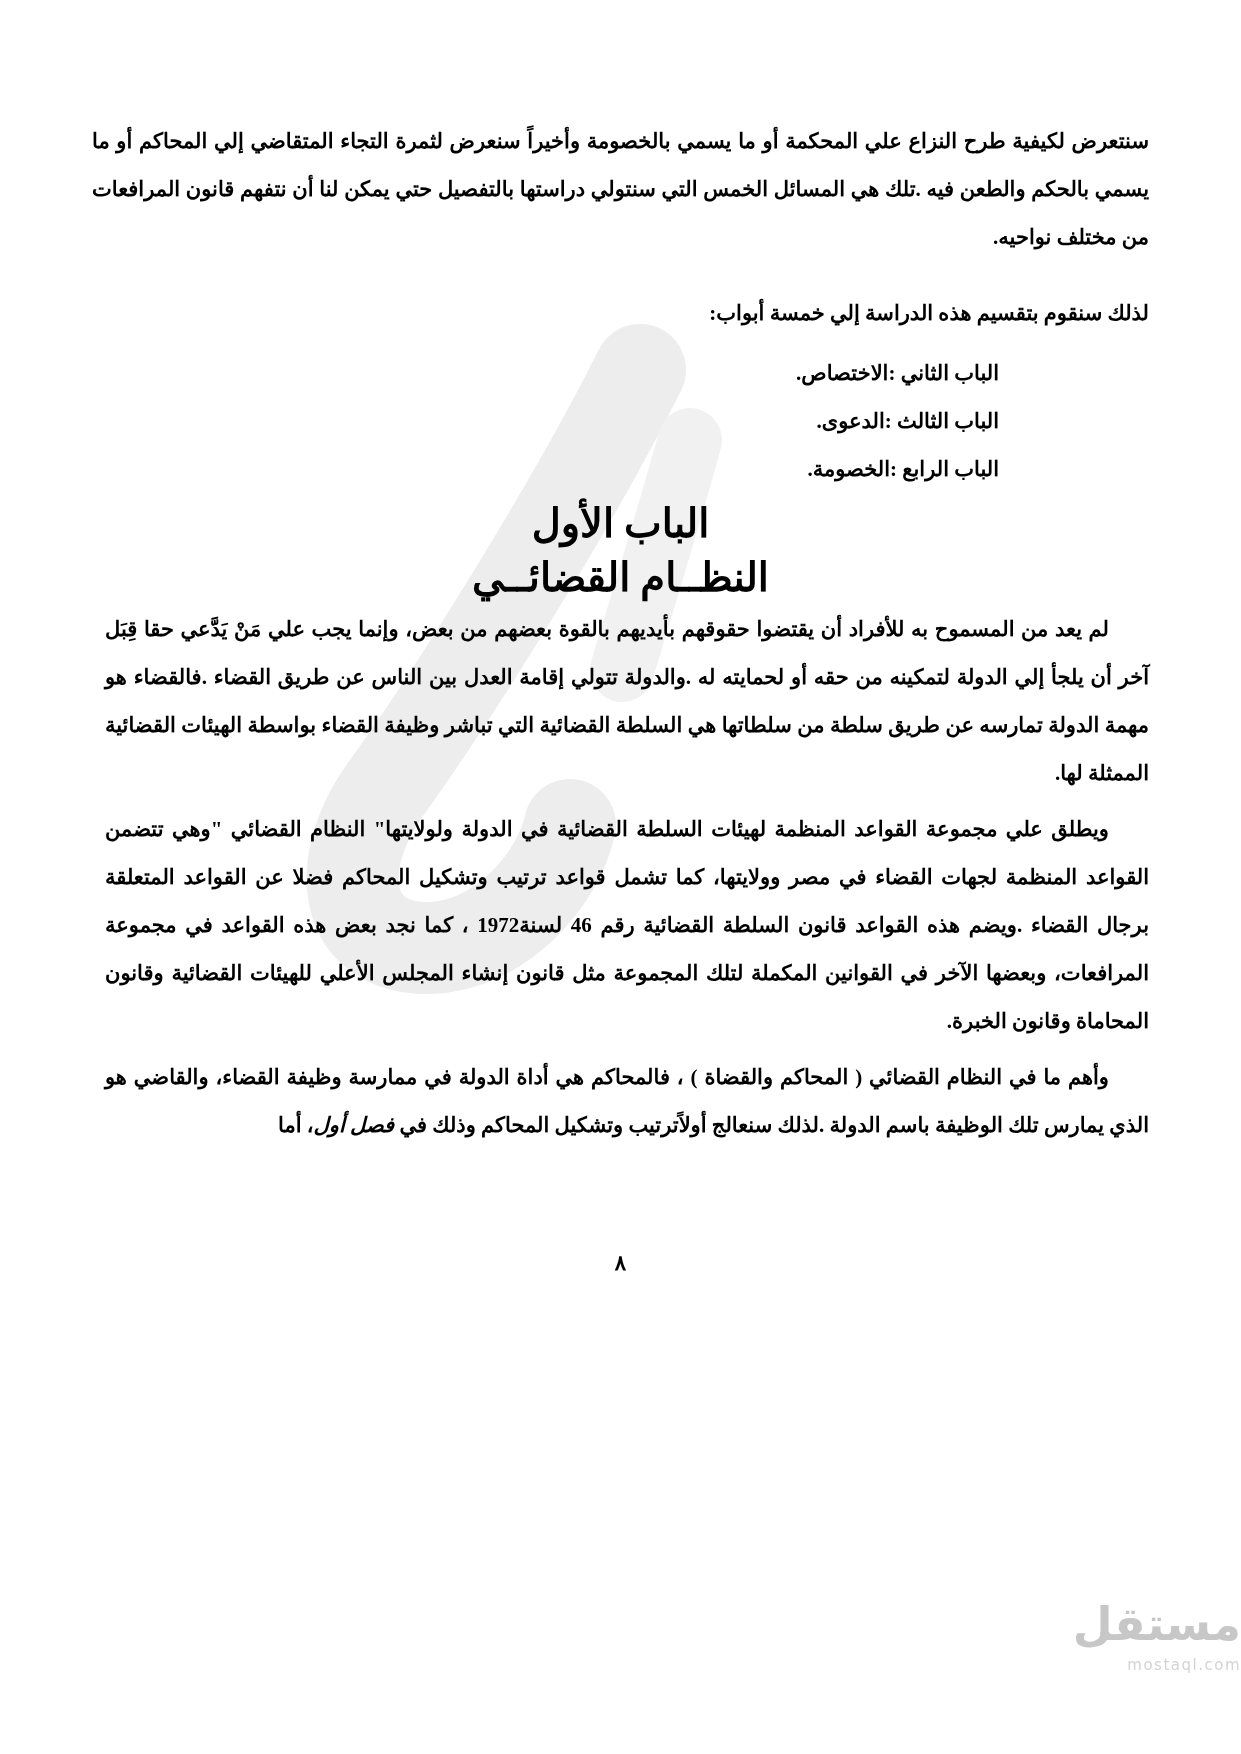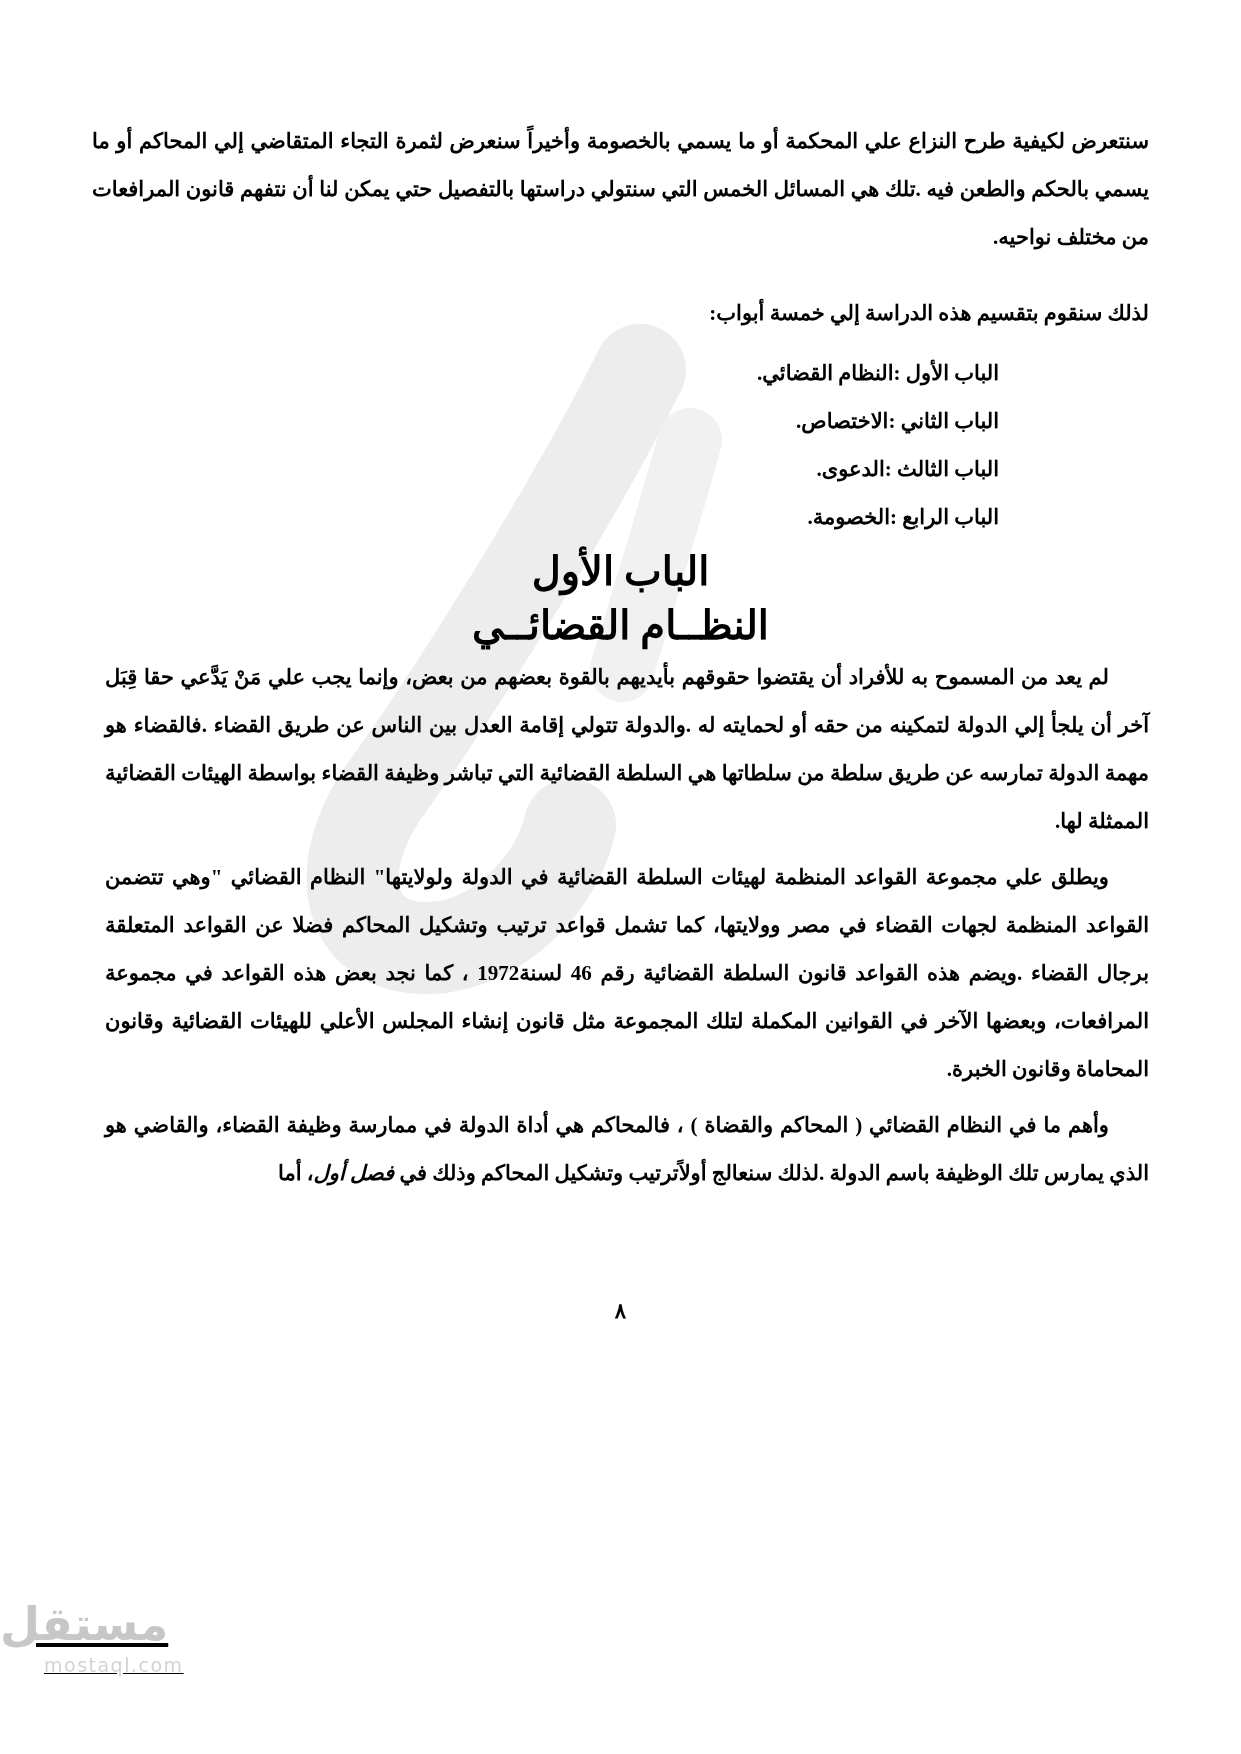--- a/index.html
+++ b/index.html
@@ -77,34 +77,33 @@
     text-align: center;
     font-size: 21px;
     font-weight: bold;
     direction: rtl;
   }
   .brand-watermark {
     position: absolute;
     left: 0;
     right: 0;
     top: 1598px;
-    text-align: left;
+    text-align: right;
     z-index: 1;
     pointer-events: none;
-    text-decoration: underline;
   }
   .brand-ar {
     font-size: 46px;
     font-weight: bold;
     color: #c7c7c7;
     direction: rtl;
     line-height: 52px;
   }
   .brand-en {
-    font-size: 19px;
+    font-size: 15px;
     color: #d3d3d3;
     letter-spacing: 1.5px;
     line-height: 30px;
     margin-left: 44px;
   }
 </style>
 </head>
 <body>
 
 <div class="page">
@@ -114,21 +113,20 @@
     <path d="M 520 120 C 498 200, 470 290, 452 350" fill="none" stroke="#f1f1f1" stroke-width="64" stroke-linecap="round"></path>
   </svg>
 
   <div class="content">
 
     <p class="para para-intro">سنتعرض لكيفية طرح النزاع علي المحكمة أو ما يسمي بالخصومة وأخيراً سنعرض لثمرة التجاء المتقاضي إلي المحاكم أو ما يسمي بالحكم والطعن فيه .تلك هي المسائل الخمس التي سنتولي دراستها بالتفصيل حتي يمكن لنا أن نتفهم قانون المرافعات من مختلف نواحيه.</p>
 
     <p class="para-lead">لذلك سنقوم بتقسيم هذه الدراسة إلي خمسة أبواب:</p>
 
     <div class="chapter-list">
-      <p class="chapter-item">الباب الأول :النظام القضائي.</p>
       <p class="chapter-item">الباب الثاني :الاختصاص.</p>
       <p class="chapter-item">الباب الثالث :الدعوى.</p>
       <p class="chapter-item">الباب الرابع :الخصومة.</p>
     </div>
 
     <h1 class="part-title">الباب الأول</h1>
     <h1 class="part-subtitle">النظــام القضائــي</h1>
 
 
     <p class="para indent para-body">لم يعد من المسموح به للأفراد أن يقتضوا حقوقهم بأيديهم بالقوة بعضهم من بعض، وإنما يجب علي مَنْ يَدَّعي حقا قِبَل آخر أن يلجأ إلي الدولة لتمكينه من حقه أو لحمايته له .والدولة تتولي إقامة العدل بين الناس عن طريق القضاء .فالقضاء هو مهمة الدولة تمارسه عن طريق سلطة من سلطاتها هي السلطة القضائية التي تباشر وظيفة القضاء بواسطة الهيئات القضائية الممثلة لها.</p>

